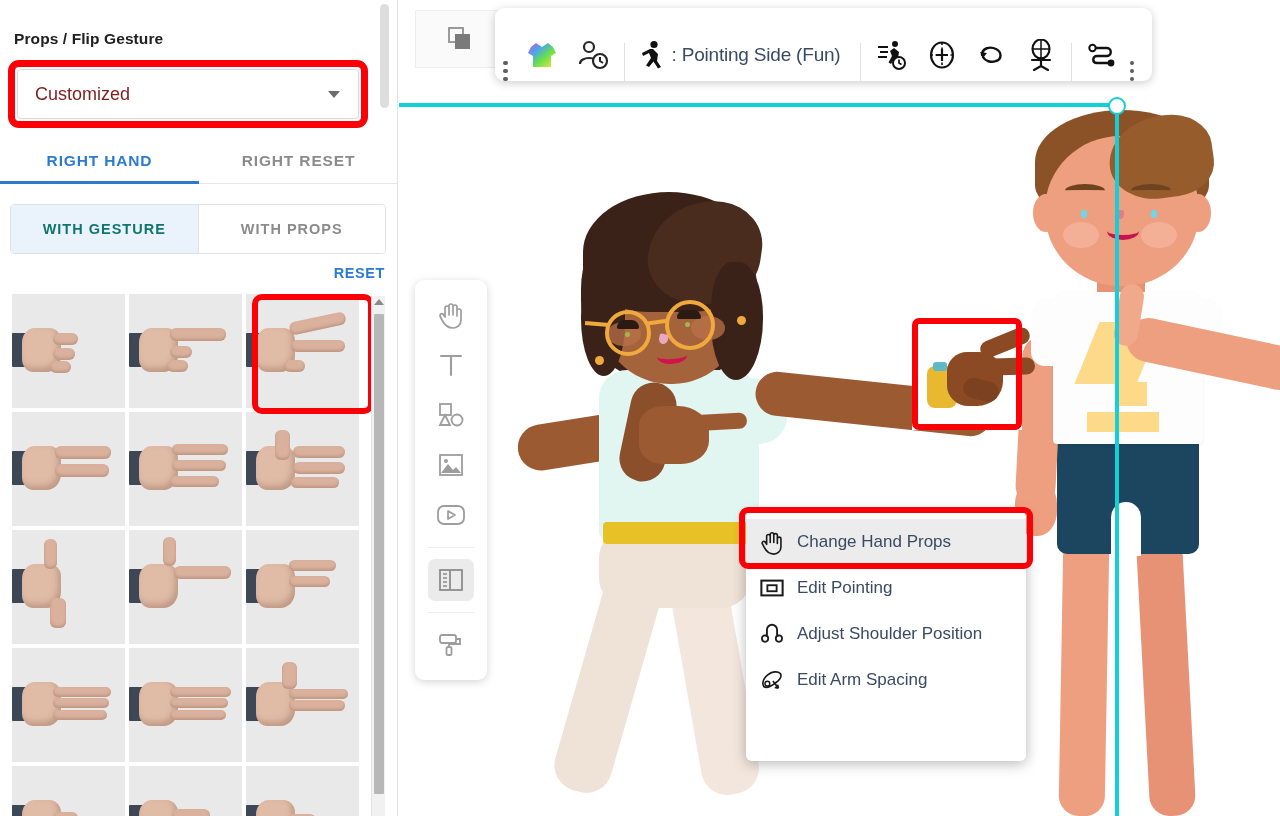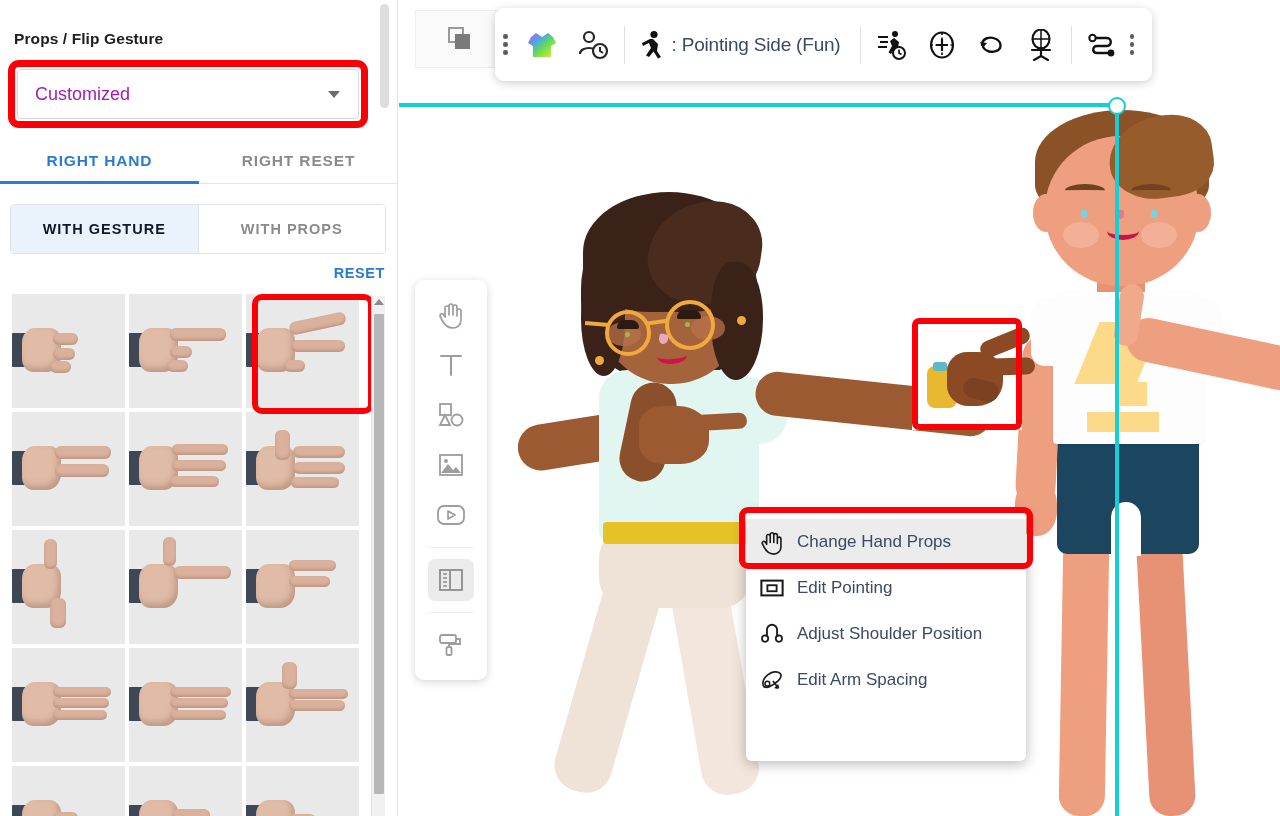--- a/index.html
+++ b/index.html
@@ -27,21 +27,21 @@
   .redbox {
     position: absolute; inset: 0;
     border: 7px solid #fb0007; border-radius: 11px;
     pointer-events: none;
   }
   #gesture-select {
     position: absolute; left: 9px; top: 9px; width: 342px; height: 50px;
     background: #fff; border: 1px solid #d8d8d8; border-radius: 4px;
     display: flex; align-items: center; padding: 0 12px 0 17px;
   }
-  #gesture-select .sel-val { font-size: 18px; color: #a21caf; flex: 1; }
+  #gesture-select .sel-val { font-size: 18px; color: #7f1d1d; flex: 1; }
   .caret-down {
     width: 0; height: 0; border-left: 6px solid transparent;
     border-right: 6px solid transparent; border-top: 7px solid #6d6d6d;
     margin-right: 6px;
   }
 
   
   #hand-tabs {
     position: absolute; left: 0; top: 138px; width: 398px; height: 46px;
     display: flex; border-bottom: 1px solid #e6e6e6;
@@ -60,21 +60,21 @@
   
   #seg-group {
     position: absolute; left: 10px; top: 204px; width: 376px; height: 50px;
     display: flex; border: 1px solid #dfe3e8; border-radius: 4px; overflow: hidden;
   }
   .seg-btn {
     flex: 1; display: flex; align-items: center; justify-content: center;
     font-size: 14.5px; font-weight: bold; letter-spacing: 1px;
     color: #8b8b8b; background: #fff;
   }
-  .seg-btn.active { color: #0f172a; background: #eaf3fc; }
+  .seg-btn.active { color: #0f766e; background: #eaf3fc; }
   .seg-div { width: 1px; background: #dfe3e8; }
 
   #reset-link {
     position: absolute; right: 12px; top: 265px;
     font-size: 14.5px; font-weight: bold; color: #2b7ad1; letter-spacing: .6px;
   }
 
   
   #thumb-area {
     position: absolute; left: 12px; top: 294px; width: 362px; height: 522px;
@@ -150,21 +150,21 @@
     position: absolute; left: 16px; top: 10px; width: 90px; height: 58px;
     background: #fafafa; border: 1px solid #eeeeee;
     display: flex; align-items: center; justify-content: center;
   }
 
   
   #top-toolbar {
     position: absolute; left: 96px; top: 8px; height: 73px;
     background: #fff; border-radius: 9px;
     box-shadow: 0 2px 10px rgba(0,0,0,.2);
-    display: flex; align-items: center; padding: 0 10px 0 4px;
+    display: flex; align-items: flex-end; padding: 0 10px 0 4px;
   }
   .tb-item {
     display: flex; align-items: center; justify-content: center;
     height: 52px; padding: 0 9px;
   }
   .tb-sep { width: 1px; height: 38px; background: #e0e0e0; margin: 0 6px; }
   .tb-dots { display: flex; flex-direction: column; gap: 3.5px; padding: 0 8px 0 4px; }
   .tb-dots i { width: 4.5px; height: 4.5px; border-radius: 50%; background: #5e5e5e; display: block; }
   .pose-label {
     font-size: 19px; color: #3a4a63; white-space: nowrap;

